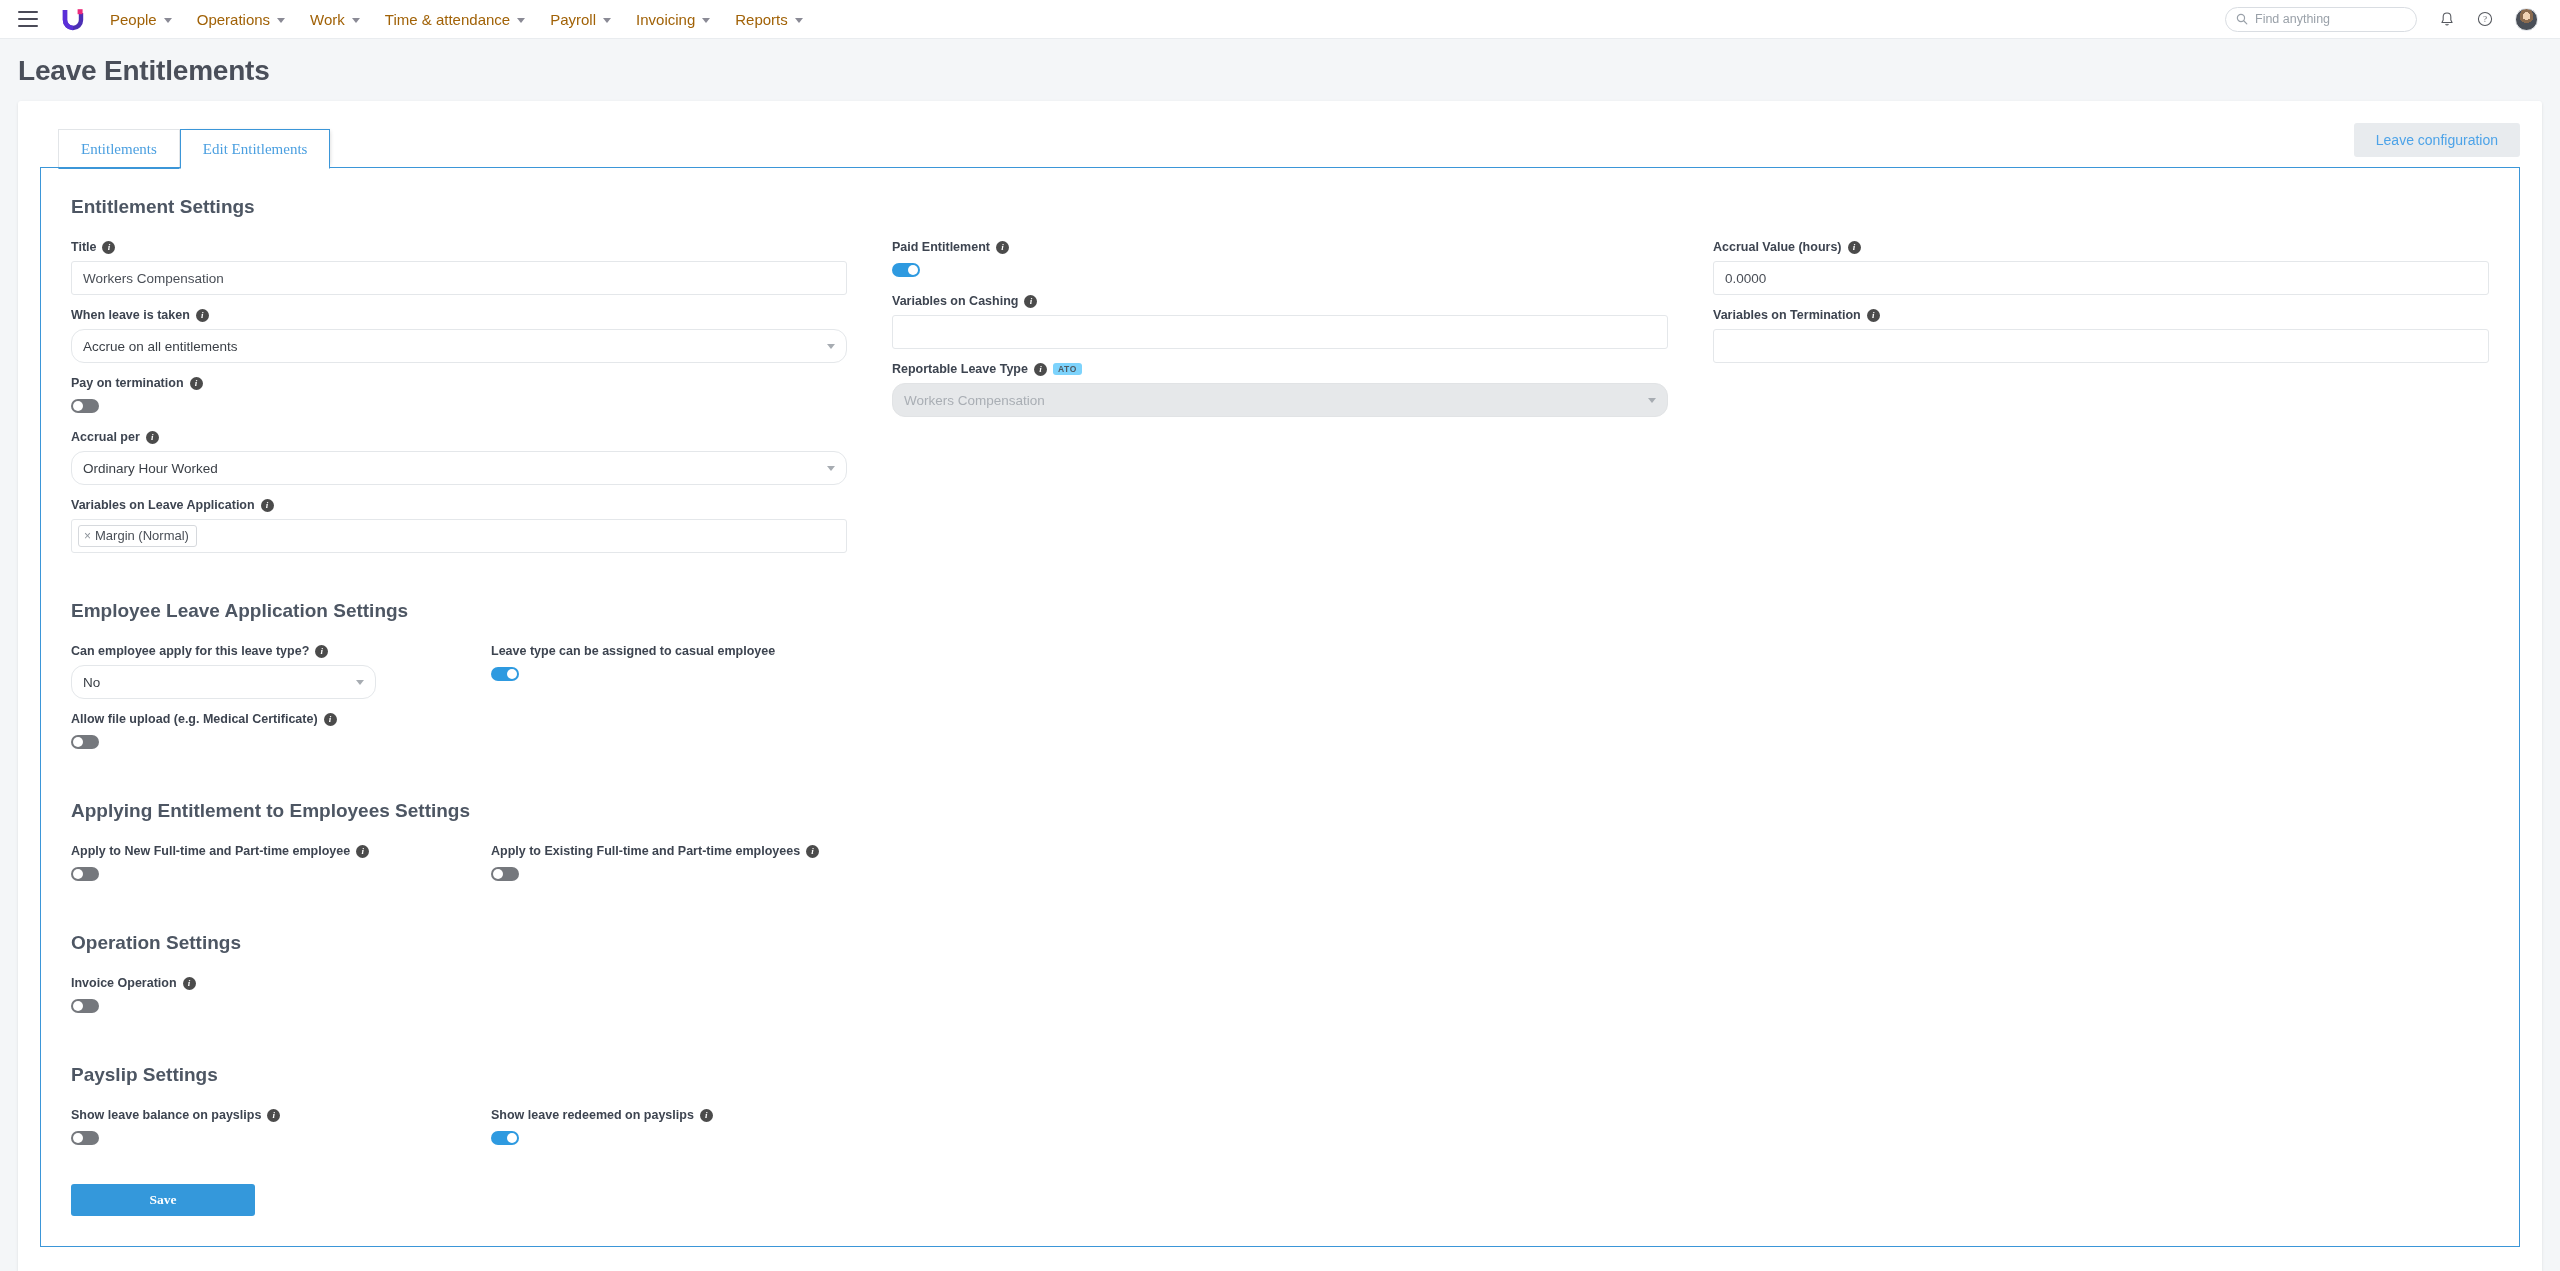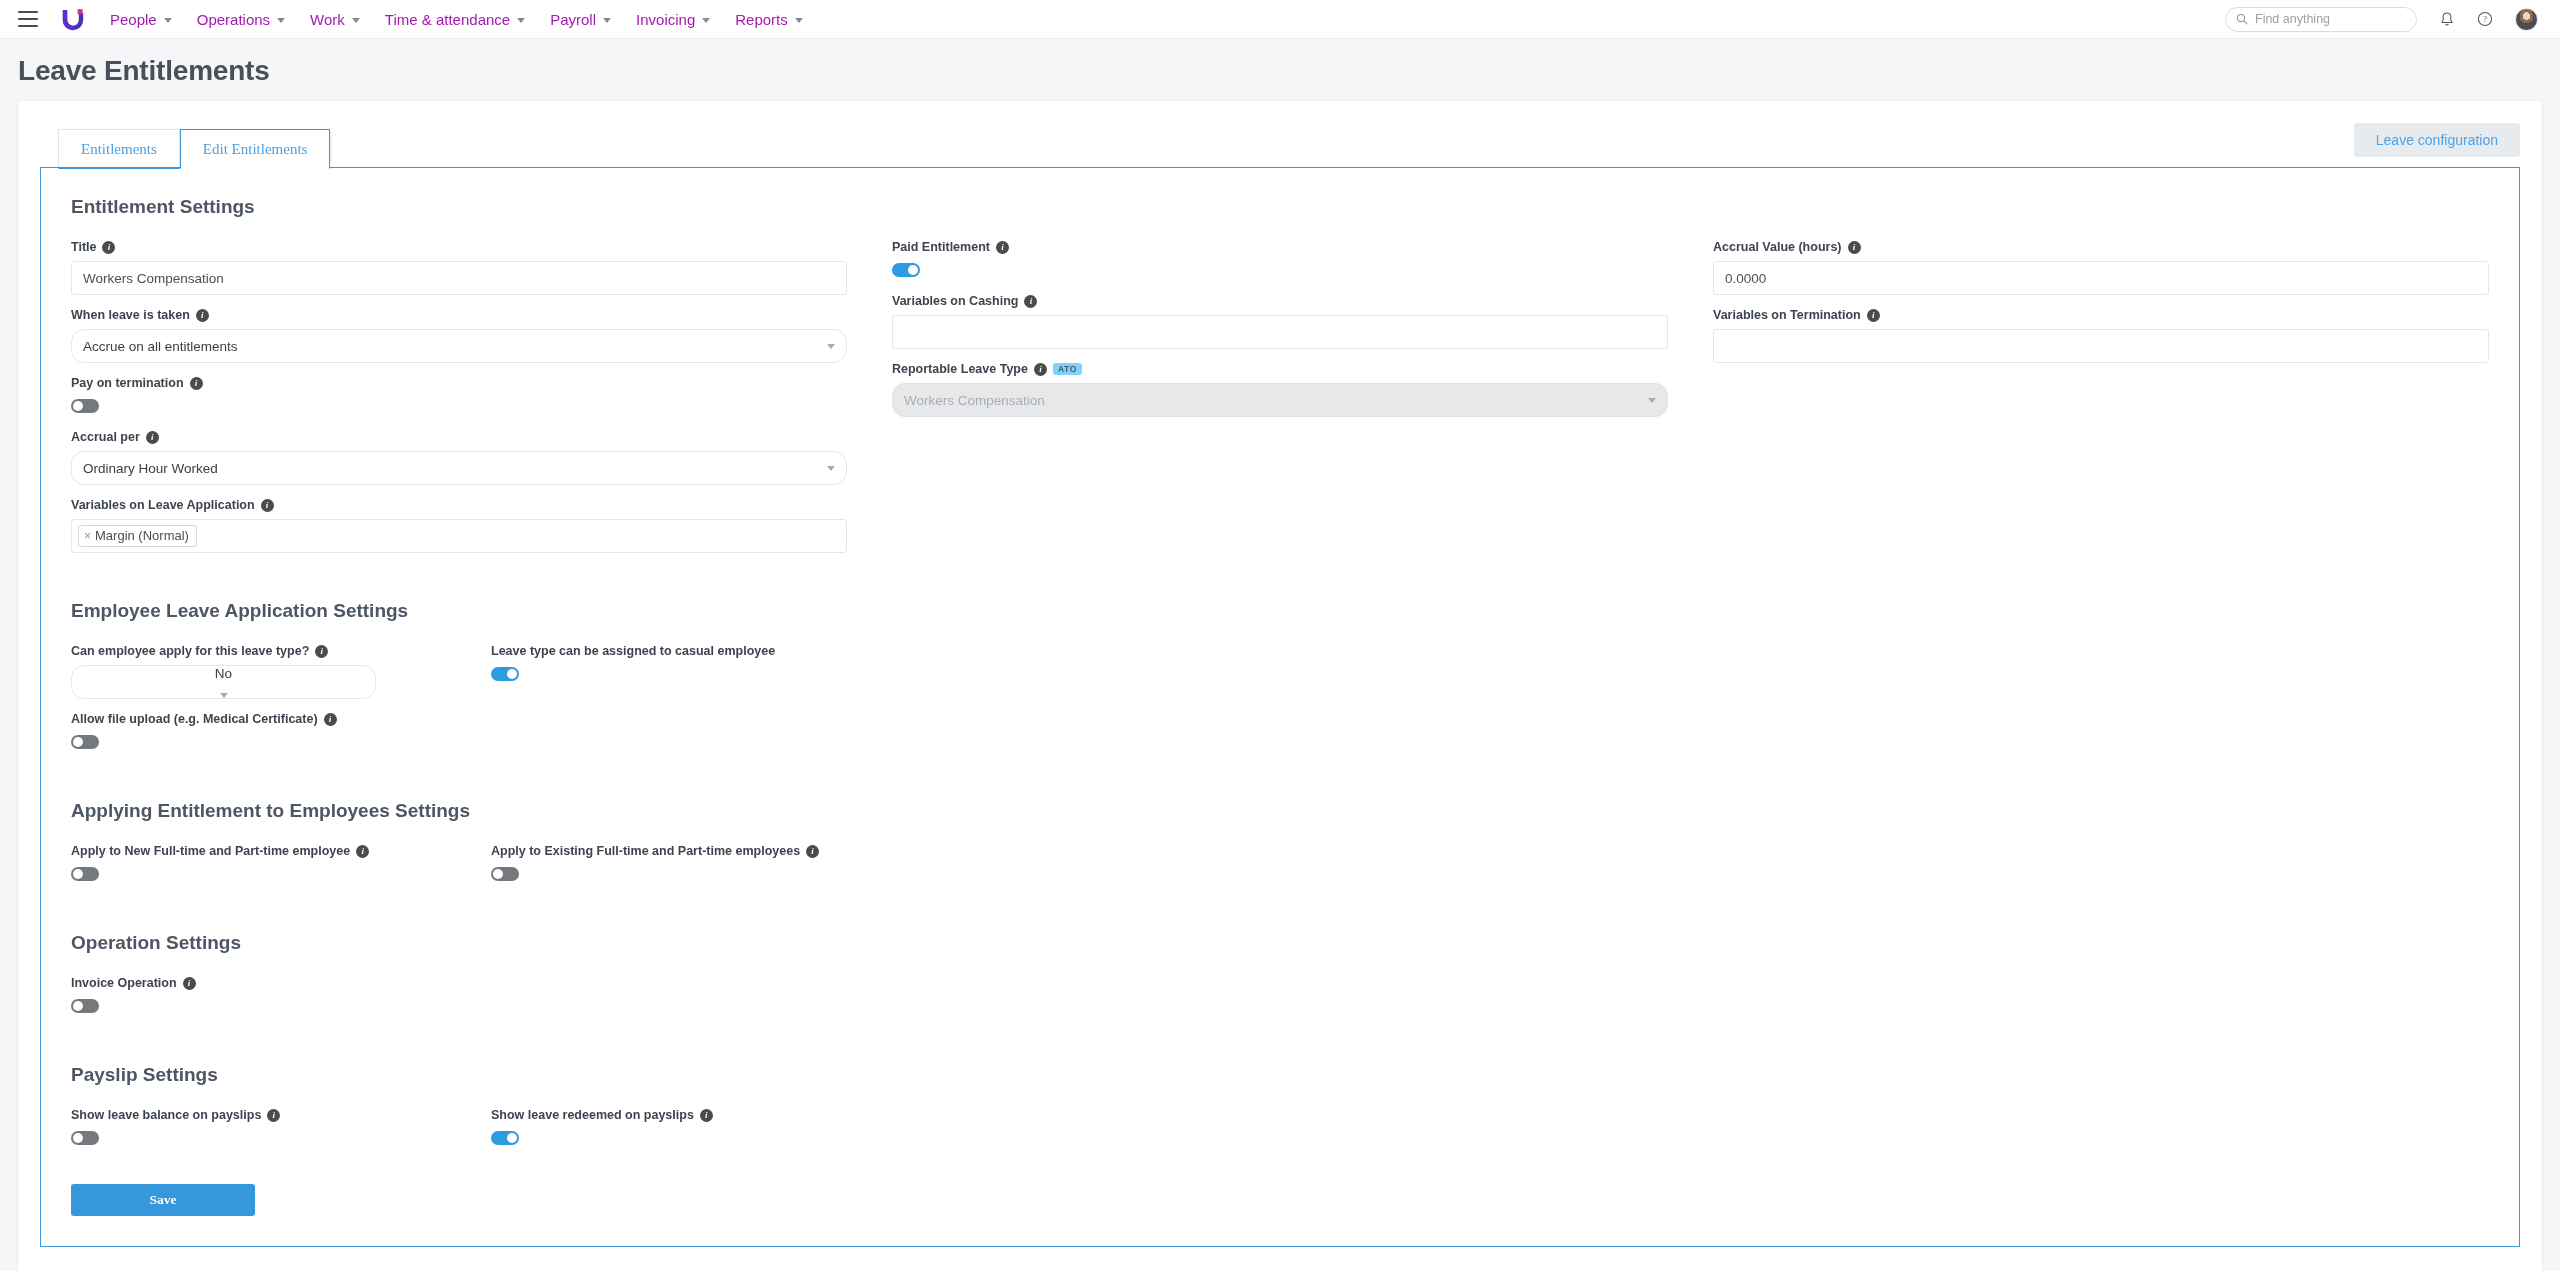--- a/index.html
+++ b/index.html
@@ -35,21 +35,21 @@
     margin-right: 24px;
     position: relative;
     display: inline-block;
     cursor: pointer;
   }
 
   .nav-items { display: flex; align-items: center; gap: 25px; }
   .nav-item {
     display: flex; align-items: center; gap: 7px;
     font-size: 15px;
-    color: #a21caf;
+    color: #a16207;
     cursor: pointer;
     white-space: nowrap;
   }
   .caret-down {
     width: 0; height: 0;
     border-left: 4px solid transparent;
     border-right: 4px solid transparent;
     border-top: 5px solid #8a8a95;
     margin-top: 2px;
   }
@@ -327,21 +327,21 @@
     color: #4da3e8;
     border: none;
     border-radius: 3px;
     font-size: 14px;
     font-family: "Liberation Sans", sans-serif;
     padding: 9px 22px;
     cursor: pointer;
     z-index: 5;
   }
 
-  .col-narrow { max-width: 305px; flex-direction: column; }
+  .col-narrow { max-width: 305px; }
 </style>
 </head>
 <body>
 
 <div class="topbar">
 
   <div class="hamburger">
     <span></span>
       <span></span>
       <span></span>

